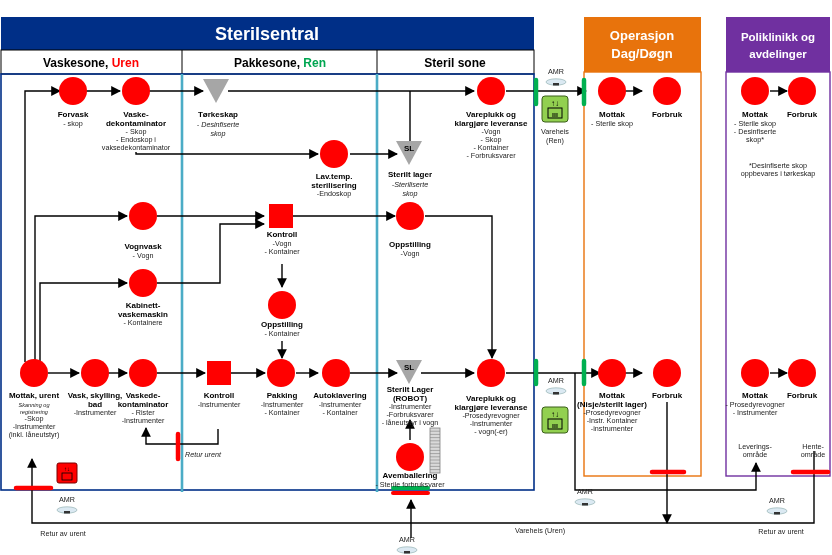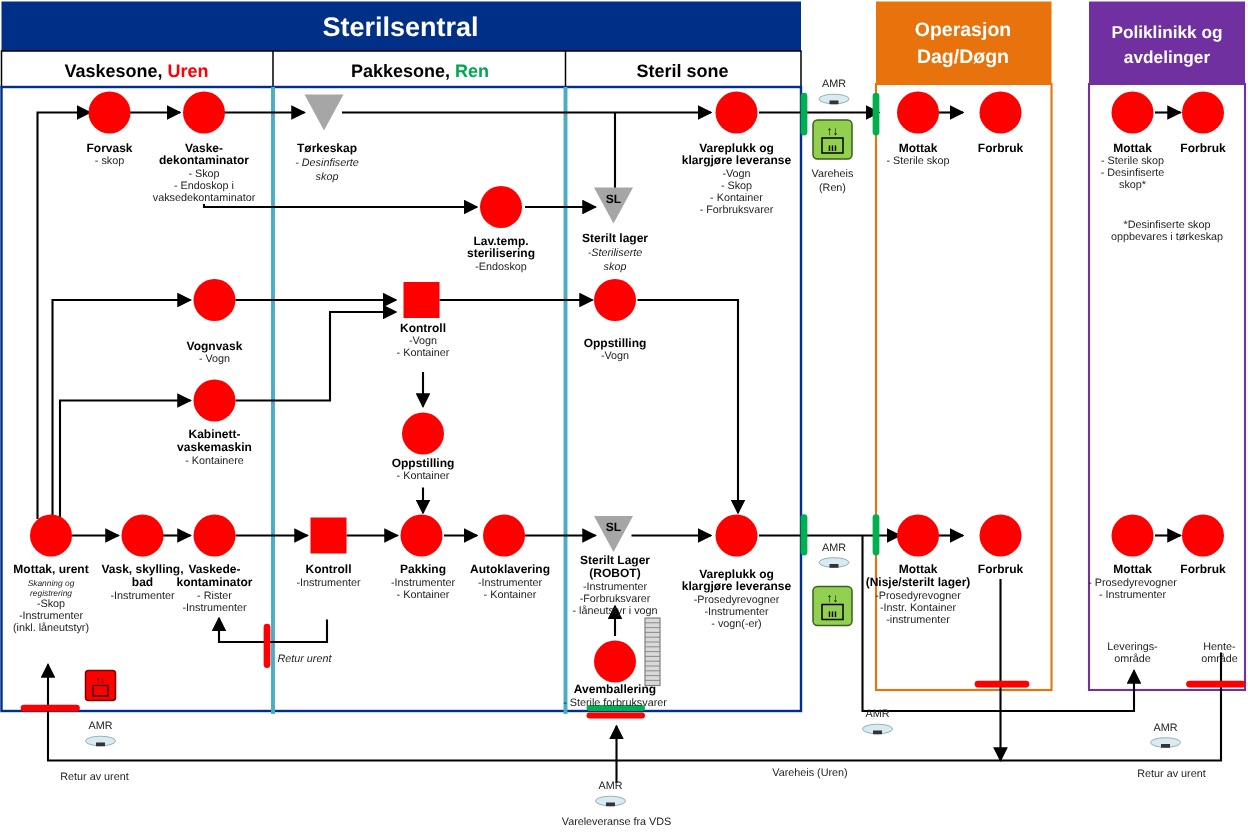--- a/index.html
+++ b/index.html
@@ -1,17 +1,17 @@
 <!DOCTYPE html>
 <html><head>
 <meta charset="utf-8">
 <style>
   html, body { margin: 0; padding: 0; background: #ffffff; }
   body { width: 832px; height: 555px; overflow: hidden; font-family: "Liberation Sans", sans-serif; }
-  #stage { position: absolute; left: 0; top: 0; width: 832px; height: 411px; }
+  #stage { position: absolute; left: 0; top: 16px; width: 832px; height: 411px; }
   svg text { font-family: "Liberation Sans", sans-serif; }
   .t-title { font-size: 18px; font-weight: bold; fill: #ffffff; }
   .t-zone { font-size: 12px; font-weight: bold; fill: #000; }
   .t-bold { font-size: 8px; font-weight: bold; fill: #000; }
   .t-reg { font-size: 7.2px; fill: #222; }
   .t-ital { font-size: 7.2px; font-style: italic; fill: #222; }
   .t-tiny-ital { font-size: 5.6px; font-style: italic; fill: #222; }
   .t-side-title { font-size: 13px; font-weight: bold; fill: #ffffff; }
   .t-side-title2 { font-size: 11.5px; font-weight: bold; fill: #ffffff; }
   .line { stroke: #000; stroke-width: 1.4; fill: none; }

